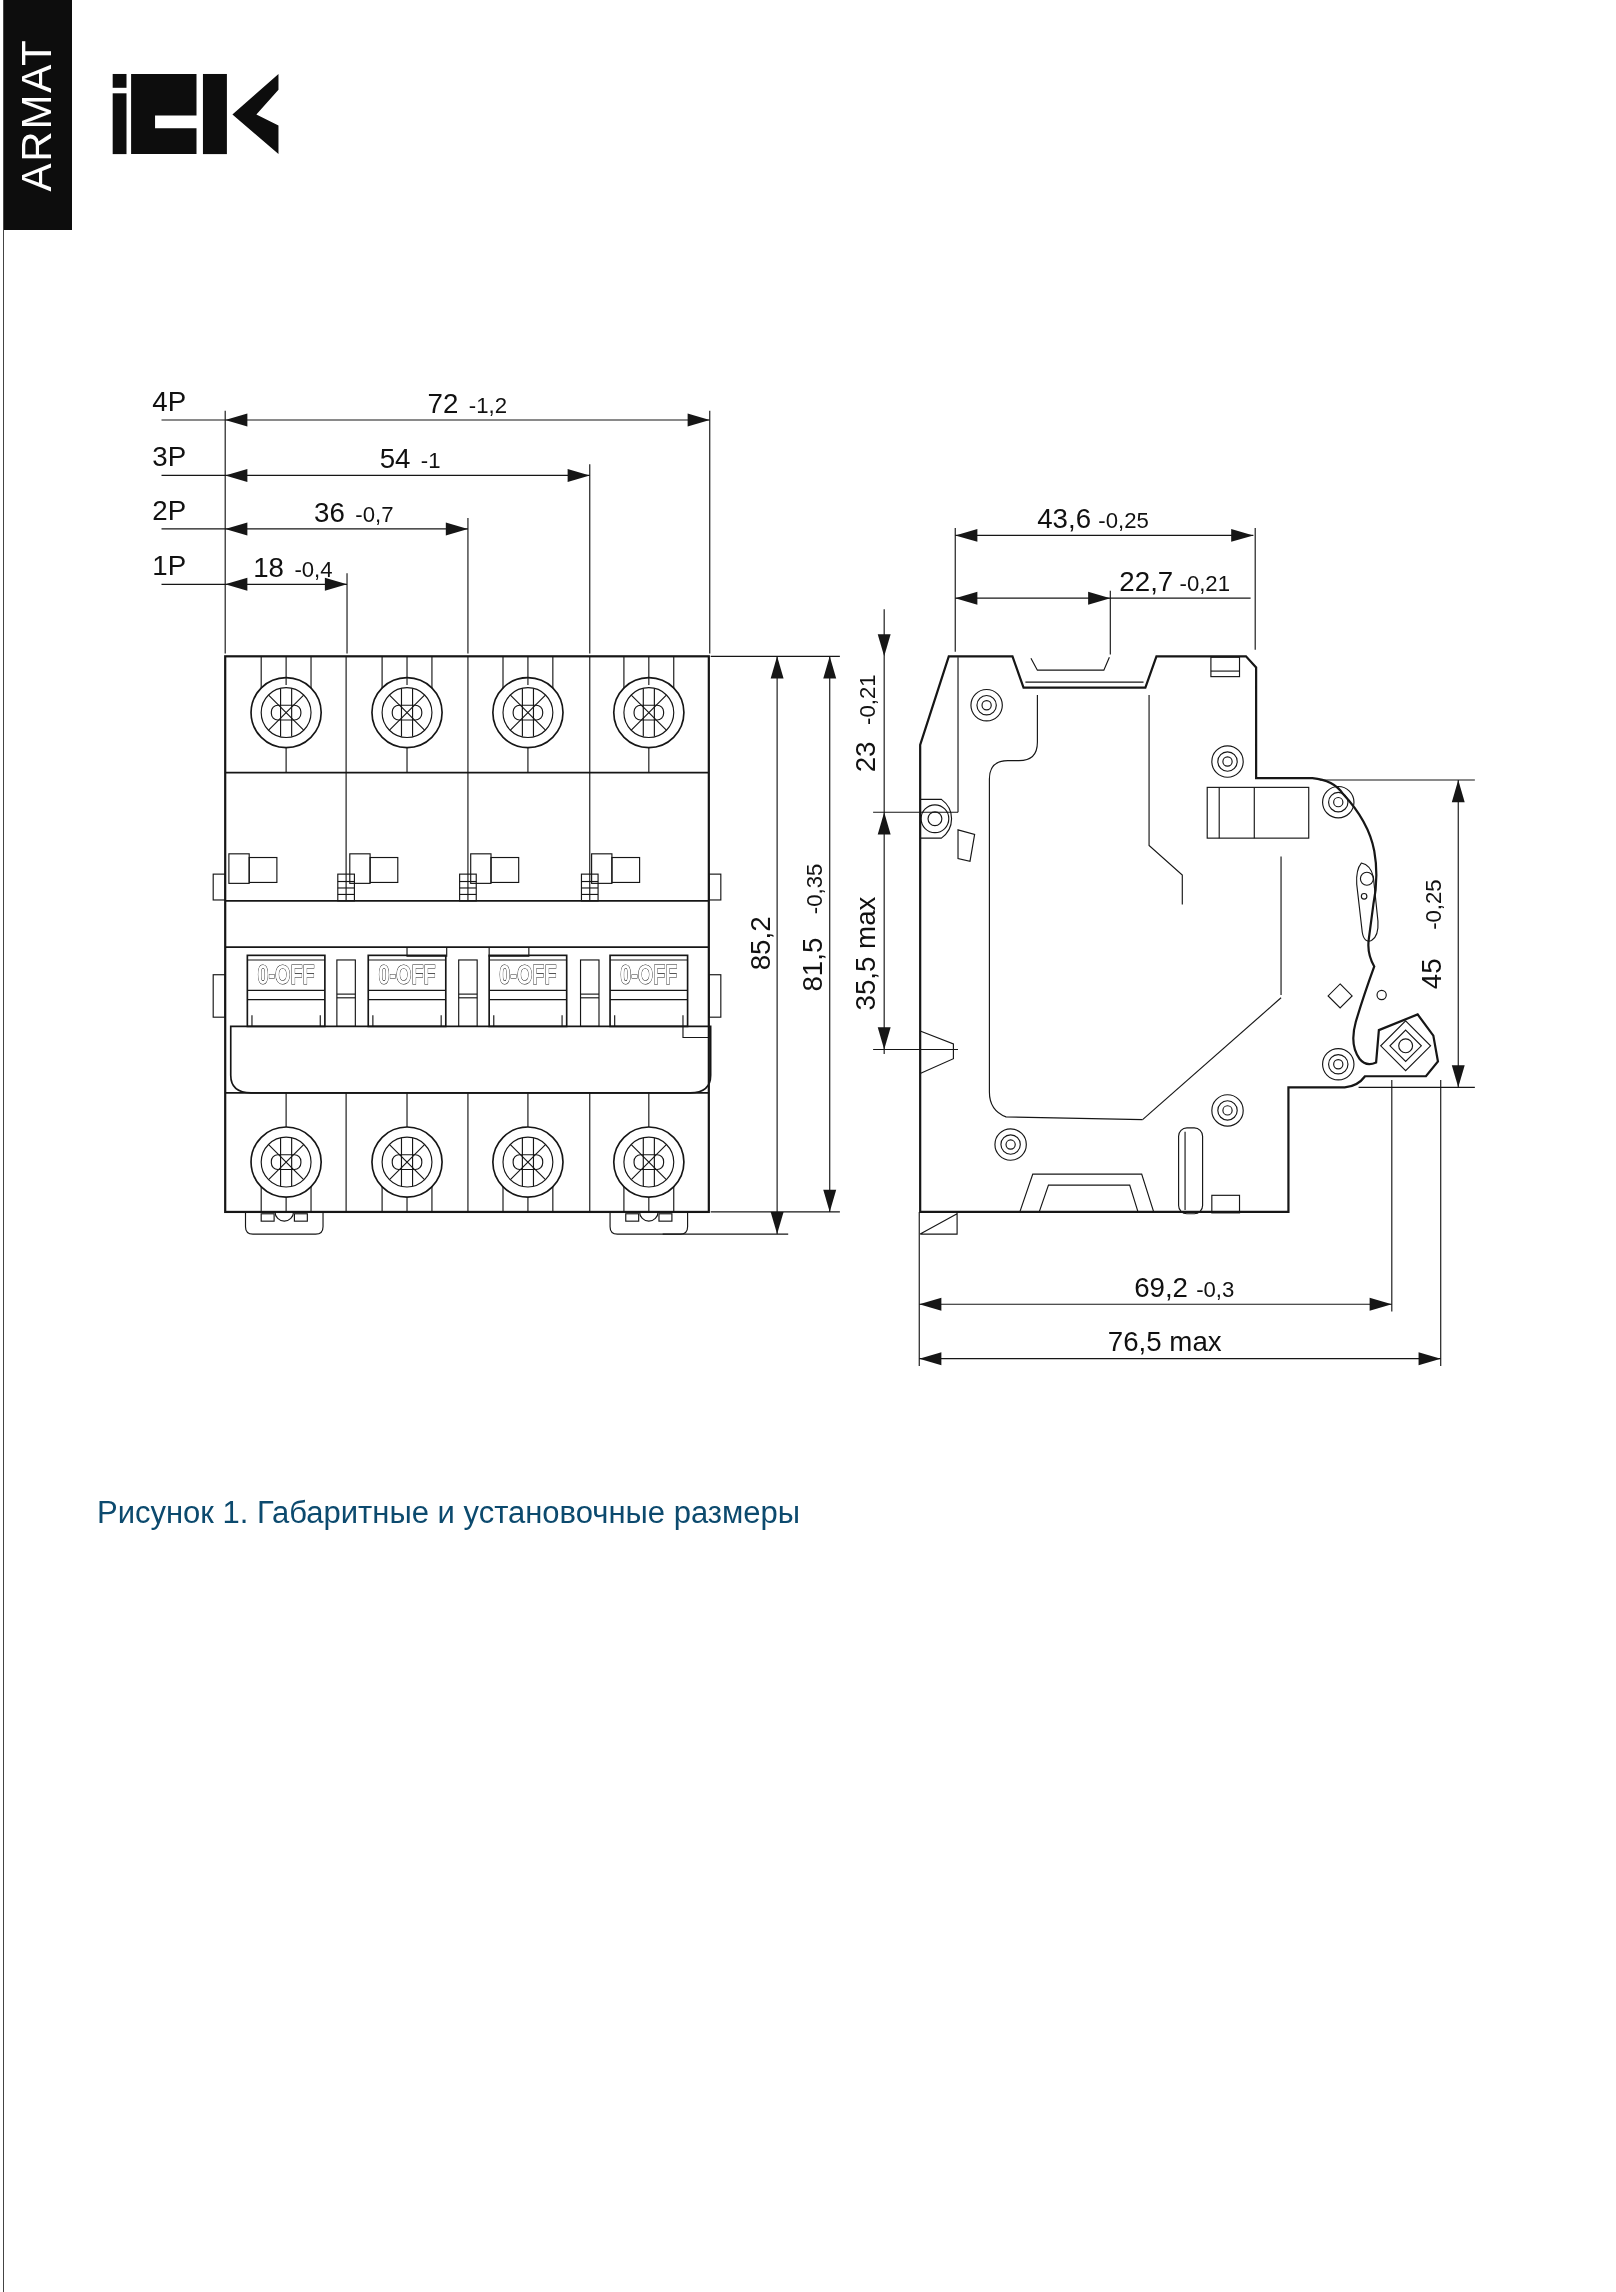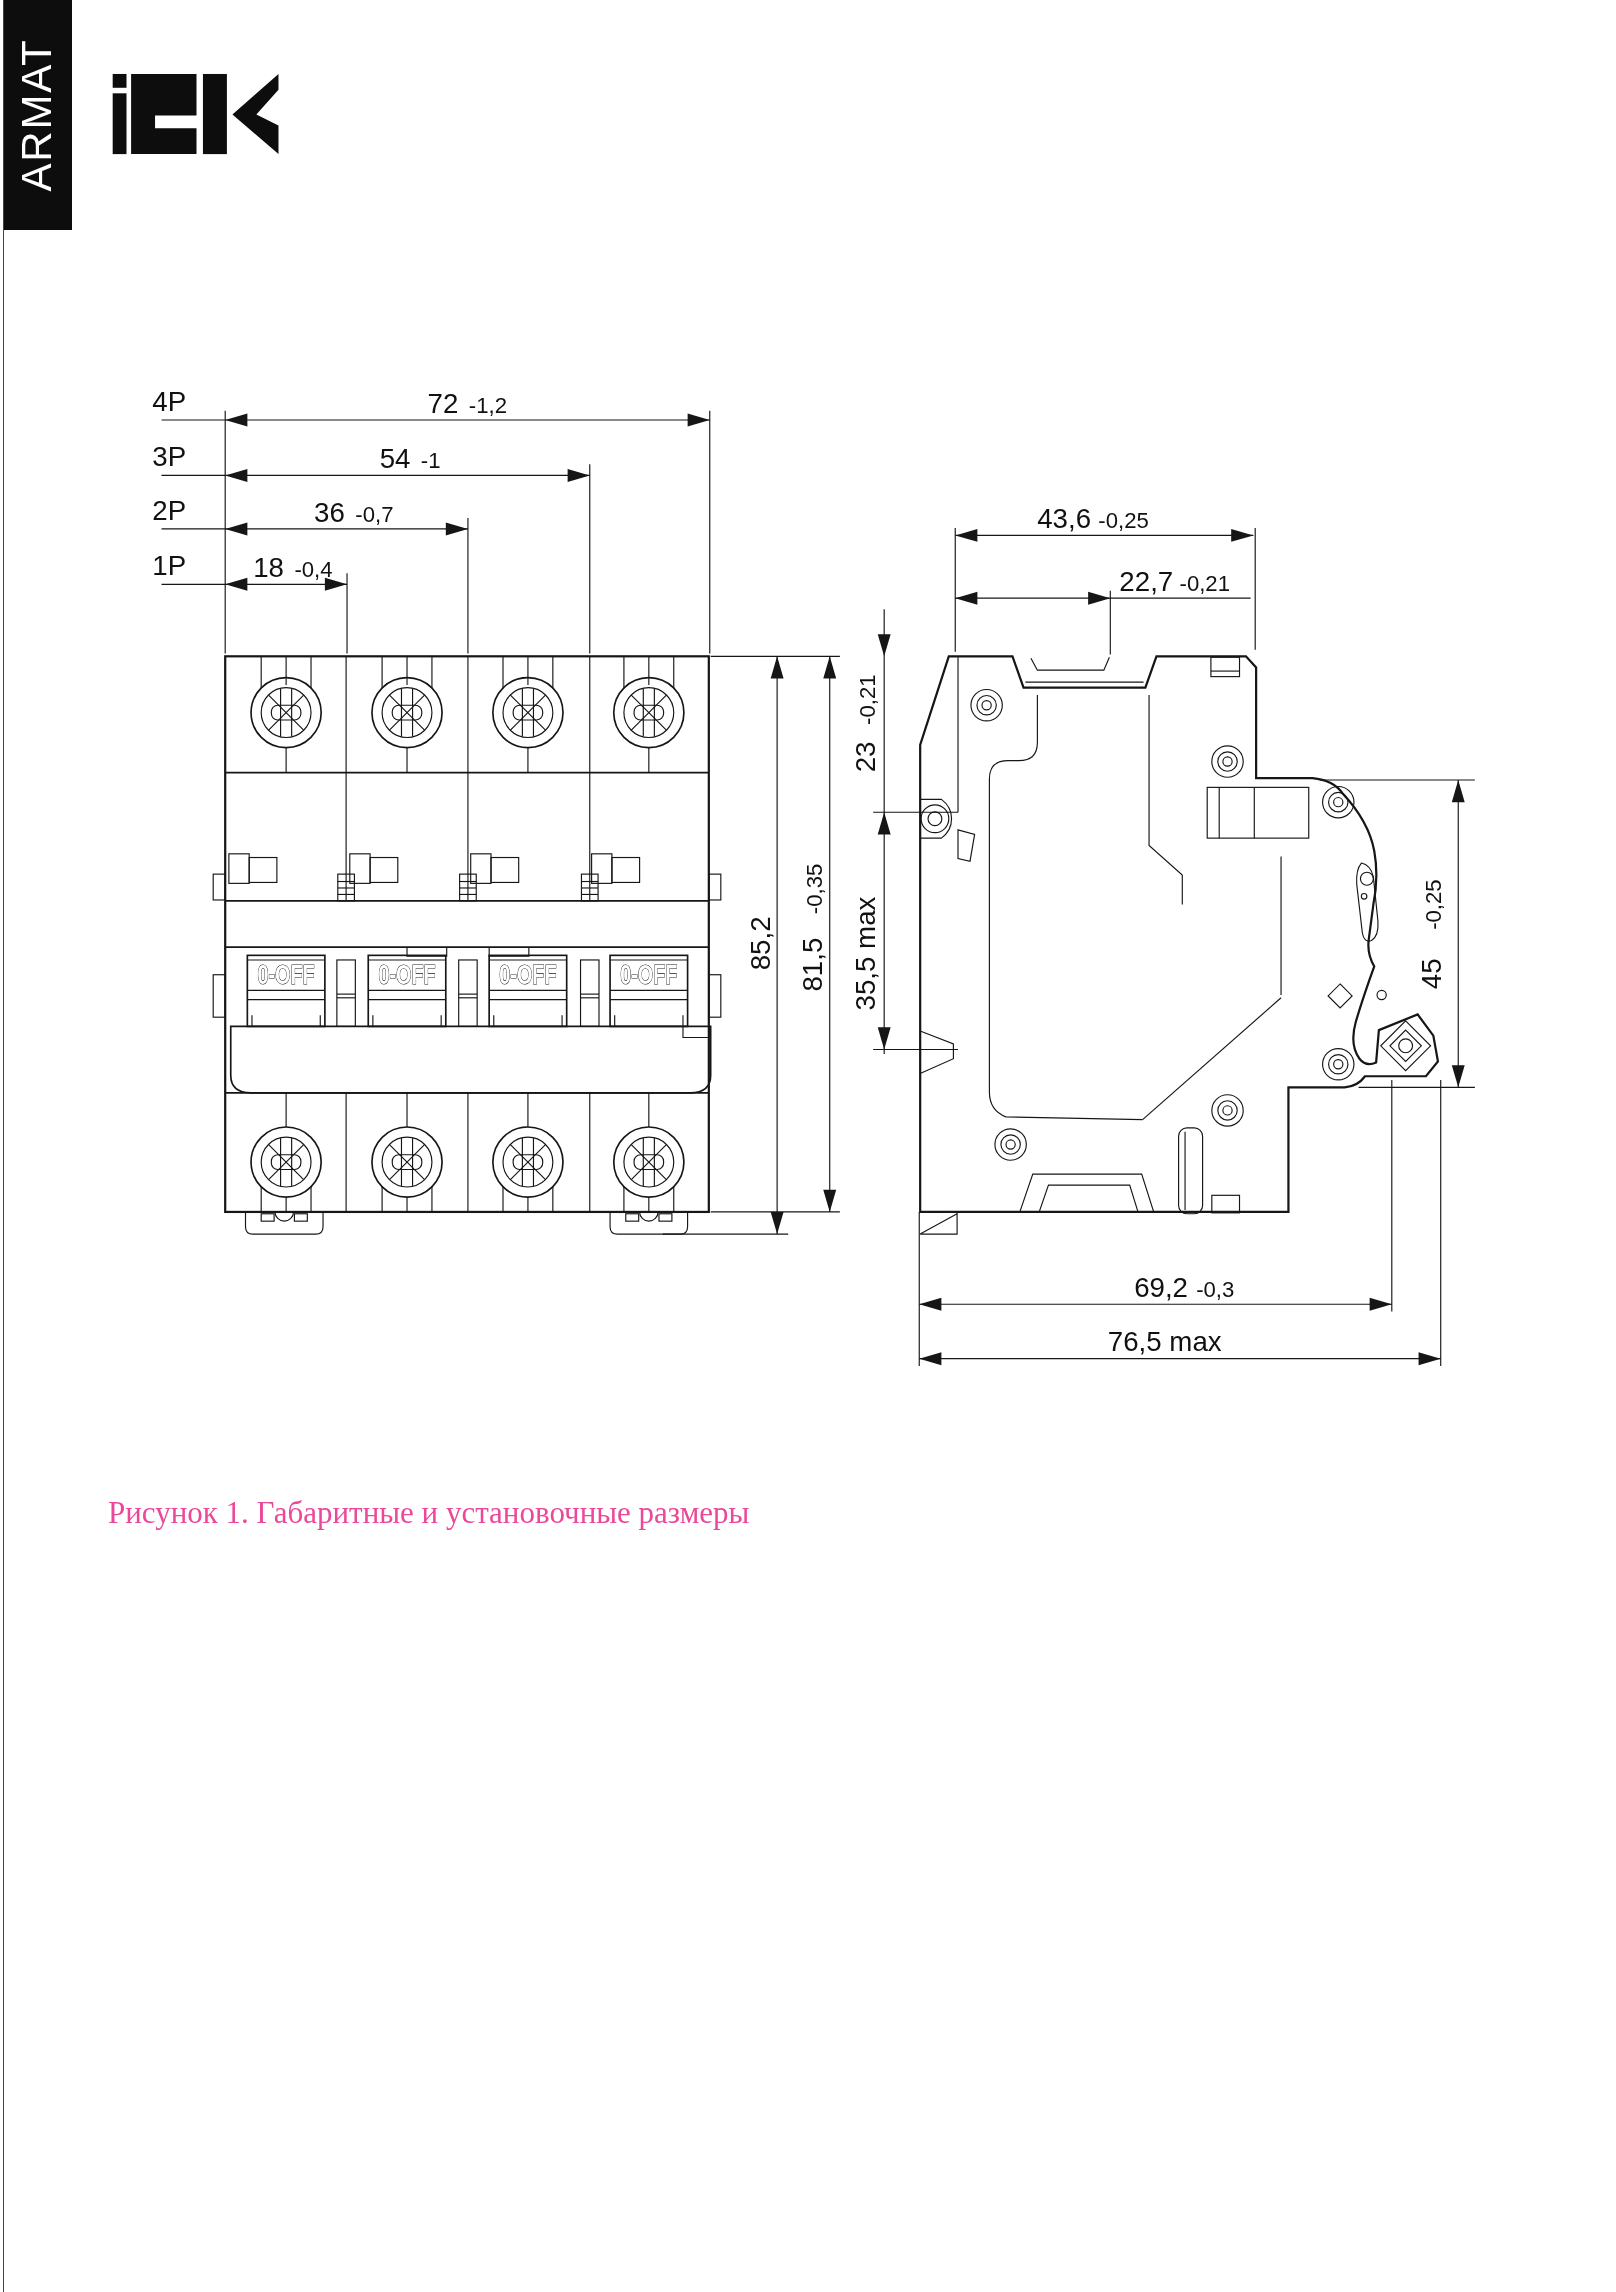--- a/index.html
+++ b/index.html
@@ -4,21 +4,21 @@
 <style>
   html,body{margin:0;padding:0;background:#fff;}
   .sheet{position:relative;width:1617px;height:2293px;background:#fff;overflow:hidden;
          font-family:"Liberation Sans",sans-serif;}
   .page-edge{position:absolute;left:2.8px;top:0;width:0.9px;height:2293px;background:#444;}
   .armat-bar{position:absolute;left:3.7px;top:0;width:68px;height:230px;background:#0d0d0d;
              display:flex;align-items:center;justify-content:center;}
   .armat-bar span{transform:rotate(-90deg);white-space:nowrap;color:#fff;font-size:42px;
              letter-spacing:1.8px;}
   .logo-box{position:absolute;left:109px;top:72px;width:175px;height:85px;}
-  .caption{position:absolute;left:108px;top:1495px;font-size:31px;color:#ec4899;font-family:Liberation Serif, serif;}
+  .caption{position:absolute;left:97px;top:1495px;font-size:31px;color:#0c4a6e;}
   svg text{font-family:"Liberation Sans",sans-serif;fill:#111;}
   .ln{stroke:#161616;fill:none;stroke-width:1.6px;}
   .th{stroke-width:2.4px;}
   .md{stroke-width:1.8px;}
   .tn{stroke-width:1.25px;}
   .ar{fill:#161616;stroke:none;}
   .dv{font-size:30px;}
   .dt{font-size:24px;}
   .pl{font-size:30px;}
   .tglTxt{font-size:30px;fill:#fff;stroke:#161616;stroke-width:1.15px;paint-order:stroke;

